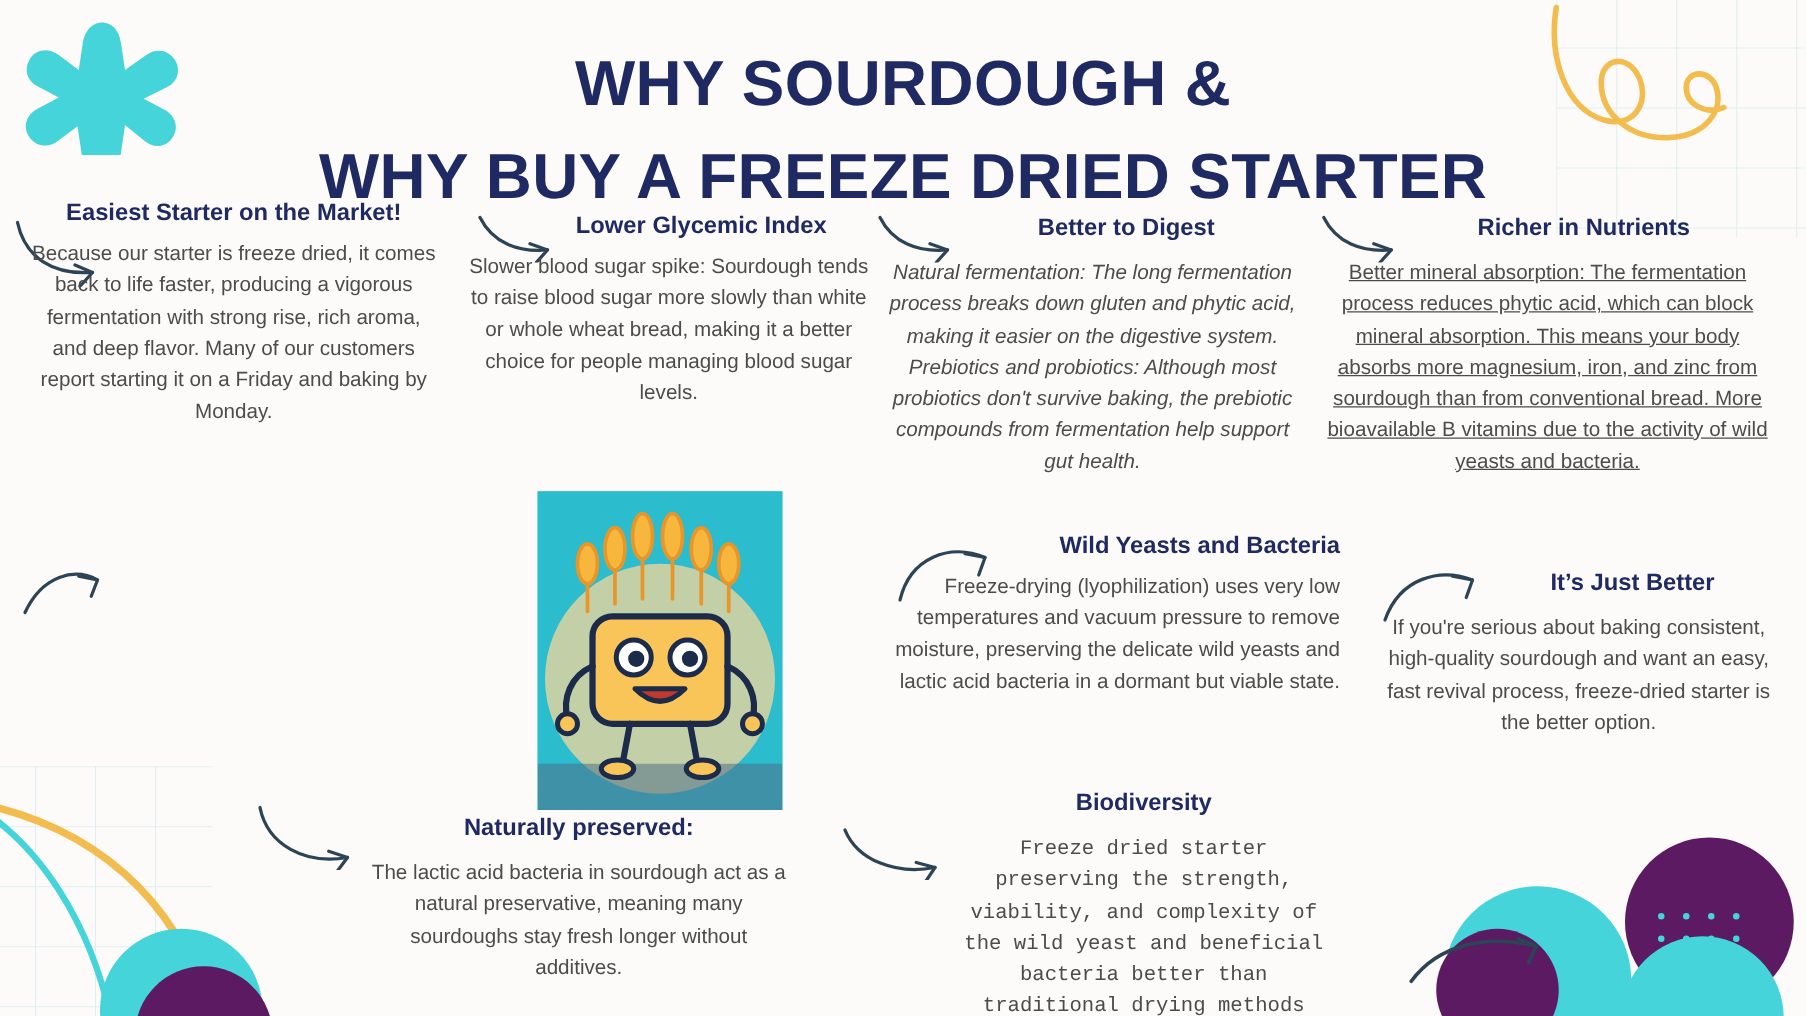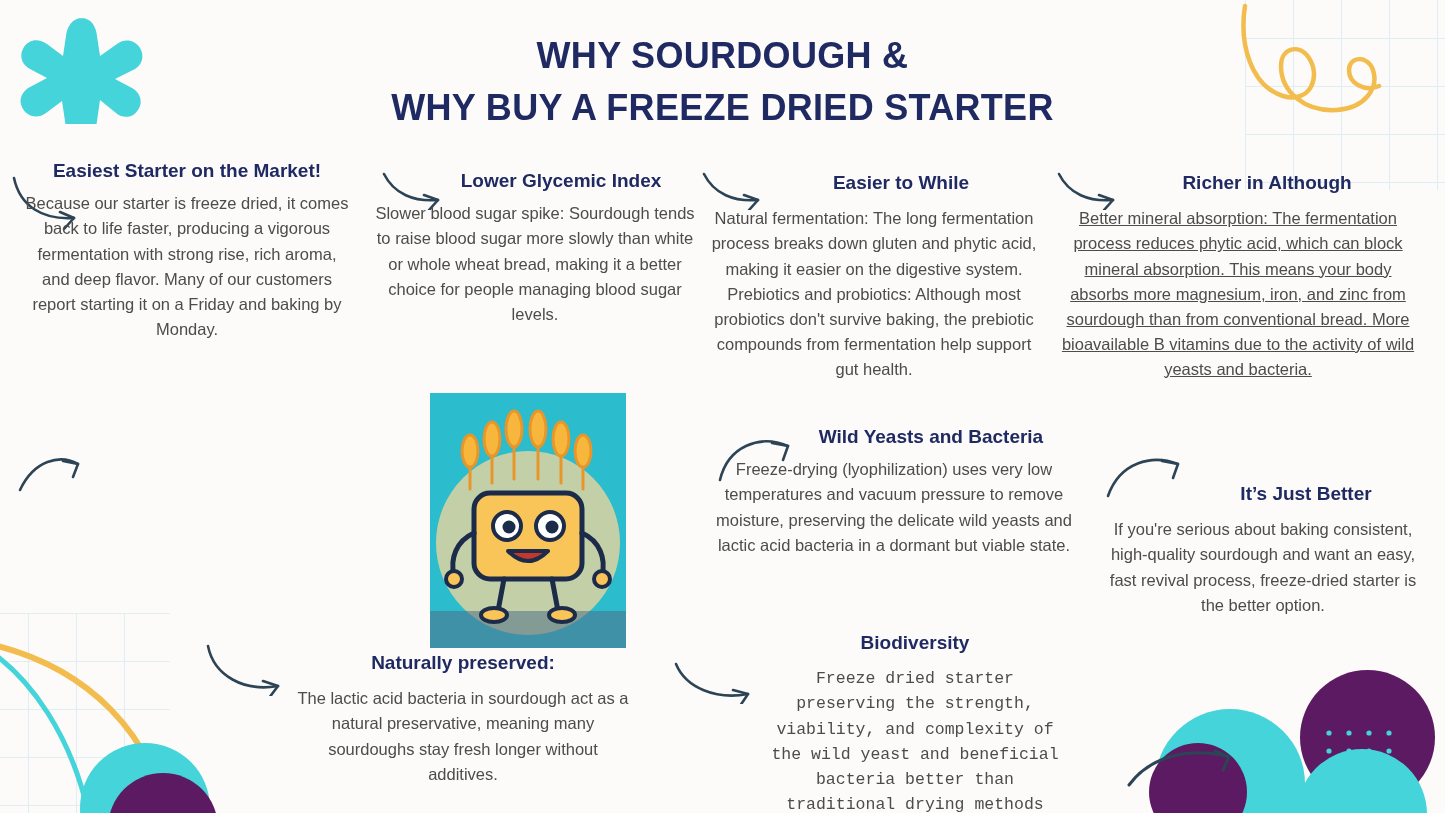--- a/index.html
+++ b/index.html
@@ -69,21 +69,21 @@
   .dots-br { right: 32px; bottom: 26px; width: 90px; height: 60px; }
   .arrow-br { right: 200px; bottom: 22px; width: 120px; height: 50px; }
 
   
   .header {
     position: absolute; top: 30px; left: 0; width: 100%;
     text-align: center;
   }
   .header h1 {
     color: #1f2a63;
-    font-size: 36px;
+    font-size: 51px;
     line-height: 1.45;
     font-weight: bold;
     letter-spacing: 0.3px;
   }
 
   
   .block { position: absolute; }
   .block h2 {
     color: #1f2a63;
     font-size: 19px;
@@ -269,37 +269,37 @@
     <h2>Easiest Starter on the Market!</h2>
     <p>Because our starter is freeze dried, it comes back to life faster, producing a vigorous fermentation with strong rise, rich aroma, and deep flavor. Many of our customers report starting it on a Friday and baking by Monday.</p>
   </div>
 
   <div class="block center" style="left:370px; top:170px; width:330px;">
     <h2 style="padding-left:52px;">Lower Glycemic Index</h2>
     <p style="">Slower blood sugar spike: Sourdough tends to raise blood sugar more slowly than white or whole wheat bread, making it a better choice for people managing blood sugar levels.</p>
   </div>
 
   <div class="block center" style="left:706px; top:172px; width:336px;">
-    <h2 style="padding-left:54px;">Easier to While</h2>
-    <p style="margin-top:12px; white-space:pre-line;">Natural fermentation: The long fermentation process breaks down gluten and phytic acid, making it easier on the digestive system.
+    <h2 style="padding-left:54px;">Better to Digest</h2>
+    <p style="margin-top:12px; white-space:pre-line;font-style:italic;">Natural fermentation: The long fermentation process breaks down gluten and phytic acid, making it easier on the digestive system.
 Prebiotics and probiotics: Although most probiotics don't survive baking, the prebiotic compounds from fermentation help support gut health.</p>
   </div>
 
   <div class="block center" style="left:1060px; top:172px; width:356px;">
-    <h2 style="padding-left:58px;">Richer in Although</h2>
+    <h2 style="padding-left:58px;">Richer in Nutrients</h2>
     <p style="margin-top:12px;text-decoration:underline;">Better mineral absorption: The fermentation process reduces phytic acid, which can block mineral absorption. This means your body absorbs more magnesium, iron, and zinc from sourdough than from conventional bread. More bioavailable B vitamins due to the activity of wild yeasts and bacteria.</p>
   </div>
 
 
-  <div class="block center" style="left:716px; top:426px; width:356px;">
+  <div class="block center" style="left:716px; top:426px; width:356px;text-align:right;">
     <h2 style="padding-left:74px;">Wild Yeasts and Bacteria</h2>
     <p style="margin-top:8px;">Freeze-drying (lyophilization) uses very low temperatures and vacuum pressure to remove moisture, preserving the delicate wild yeasts and lactic acid bacteria in a dormant but viable state.</p>
   </div>
 
-  <div class="block center" style="left:1100px; top:456px; width:326px;margin-top:27px;">
+  <div class="block center" style="left:1100px; top:456px; width:326px;">
     <h2 style="padding-left:86px;">It’s Just Better</h2>
     <p style="margin-top:12px;">If you're serious about baking consistent, high-quality sourdough and want an easy, fast revival process, freeze-dried starter is the better option.</p>
   </div>
 
   <div class="block center" style="left:296px; top:652px; width:334px;">
     <h2>Naturally preserved:</h2>
     <p style="margin-top:12px;">The lactic acid bacteria in sourdough act as a natural preservative, meaning many sourdoughs stay fresh longer without additives.</p>
   </div>
 
   <div class="block center" style="left:762px; top:632px; width:306px;">

